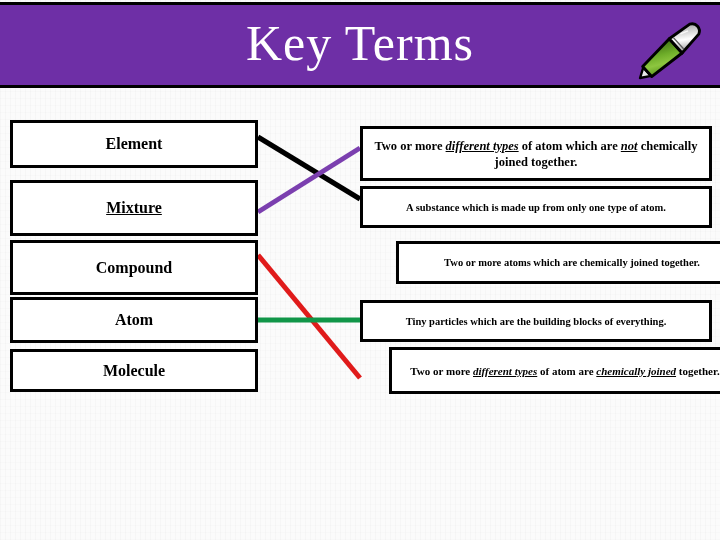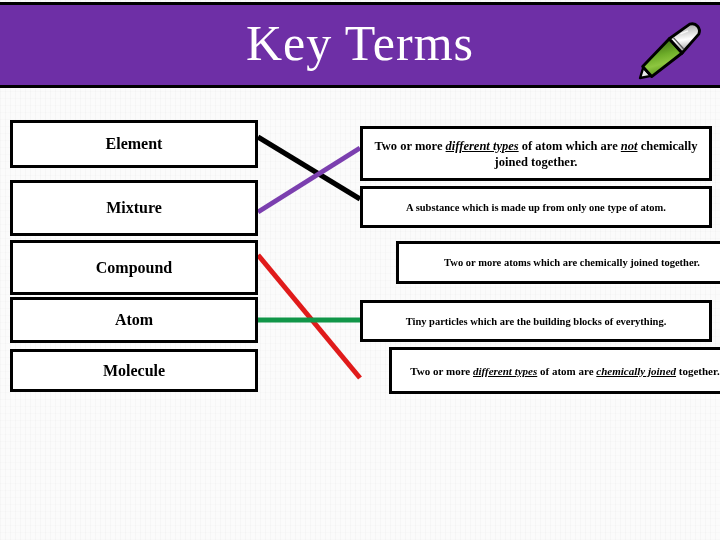--- a/index.html
+++ b/index.html
@@ -143,21 +143,21 @@
   <svg id="connectors" viewBox="0 0 720 540">
     <line x1="258" y1="137" x2="360" y2="199" stroke="#000000" stroke-width="5" stroke-linecap="butt"></line>
     <line x1="258" y1="212" x2="360" y2="148" stroke="#7B3FAF" stroke-width="5" stroke-linecap="butt"></line>
     <line x1="258" y1="255" x2="360" y2="378" stroke="#E01B1B" stroke-width="5" stroke-linecap="butt"></line>
     <line x1="258" y1="320" x2="360" y2="320" stroke="#109648" stroke-width="5" stroke-linecap="butt"></line>
   </svg>
 
   <div class="term-box" style="top: 120px; height: 48px;">
     <span>Element</span>
   </div>
-  <div class="term-box" style="top: 180px; height: 56px;">
+  <div class="term-box" style="top: 180px; height: 56px; text-decoration: underline;">
     <span>Mixture</span>
   </div>
   <div class="term-box" style="top: 240px; height: 55px;">
     <span>Compound</span>
   </div>
   <div class="term-box" style="top: 297px; height: 46px;">
     <span>Atom</span>
   </div>
   <div class="term-box" style="top: 349px; height: 43px;">
     <span>Molecule</span>

